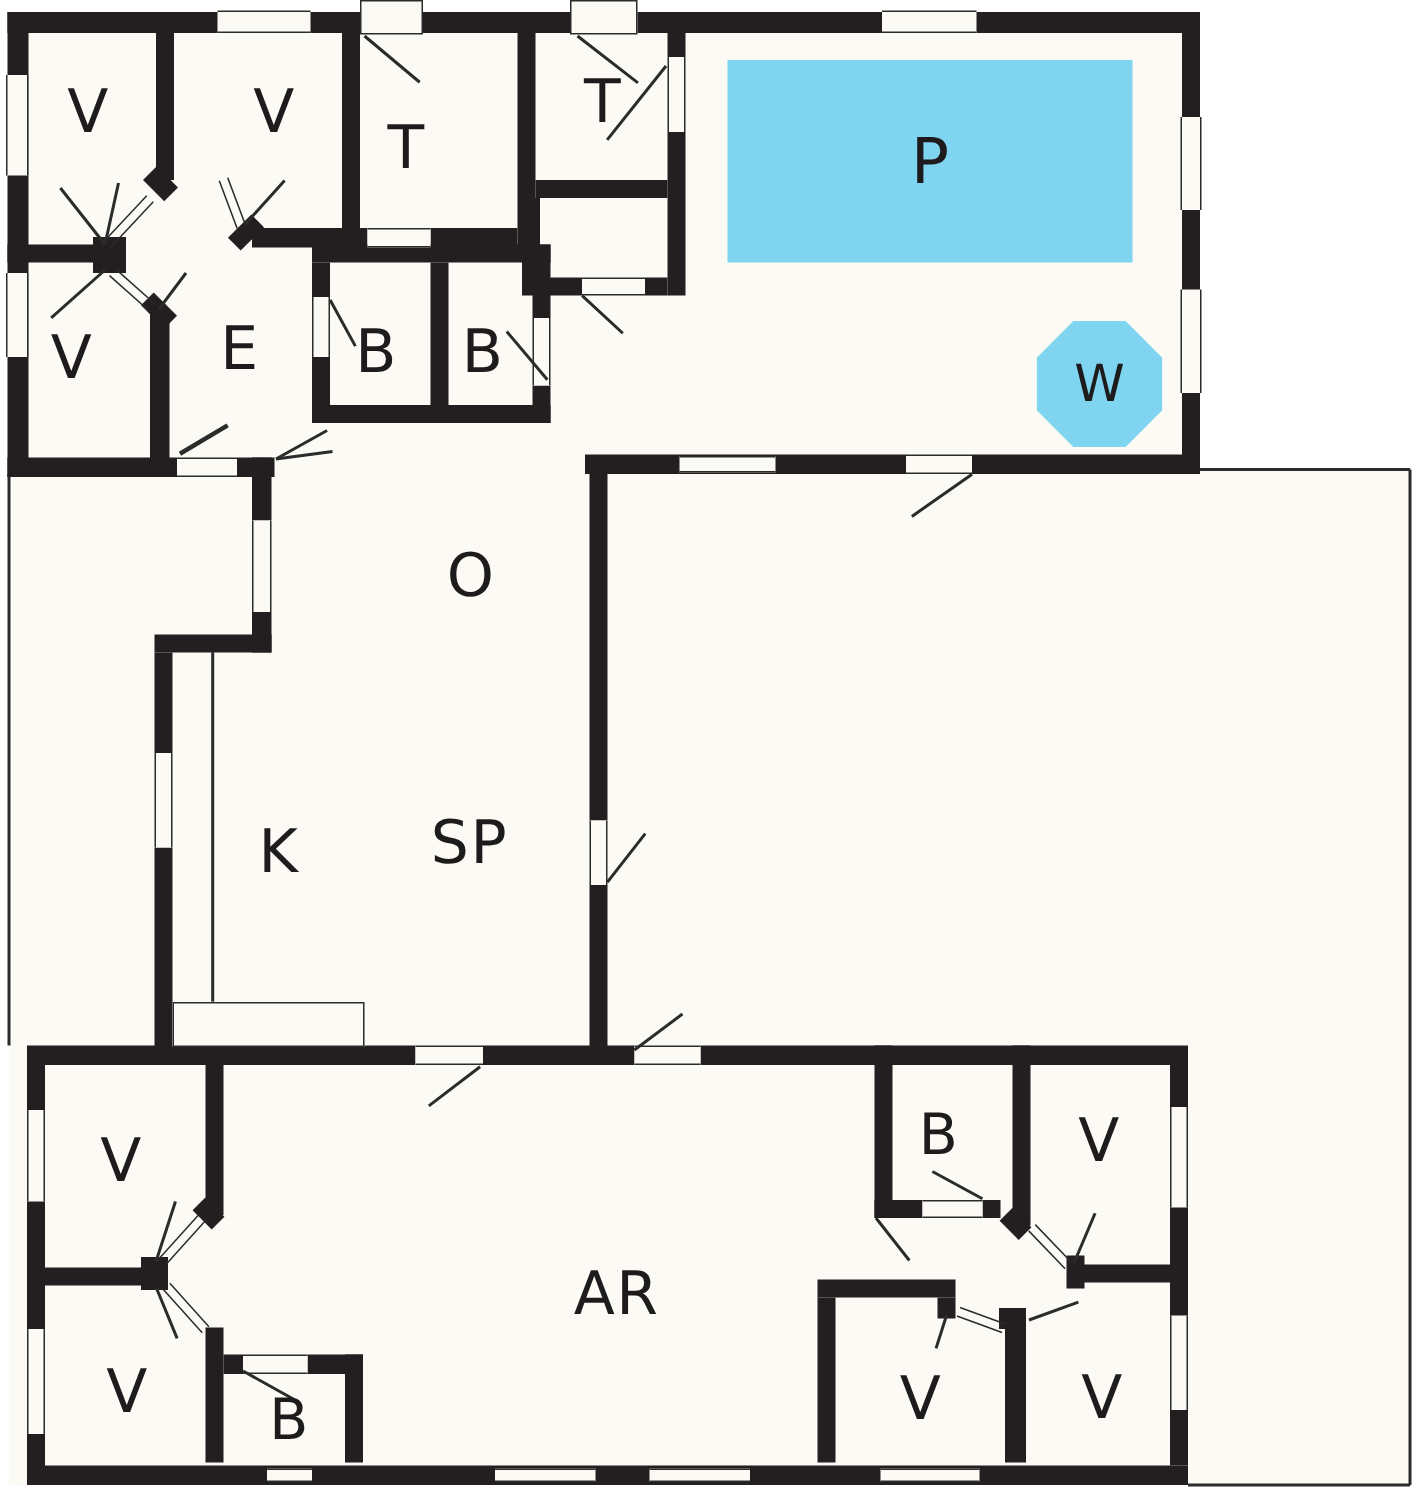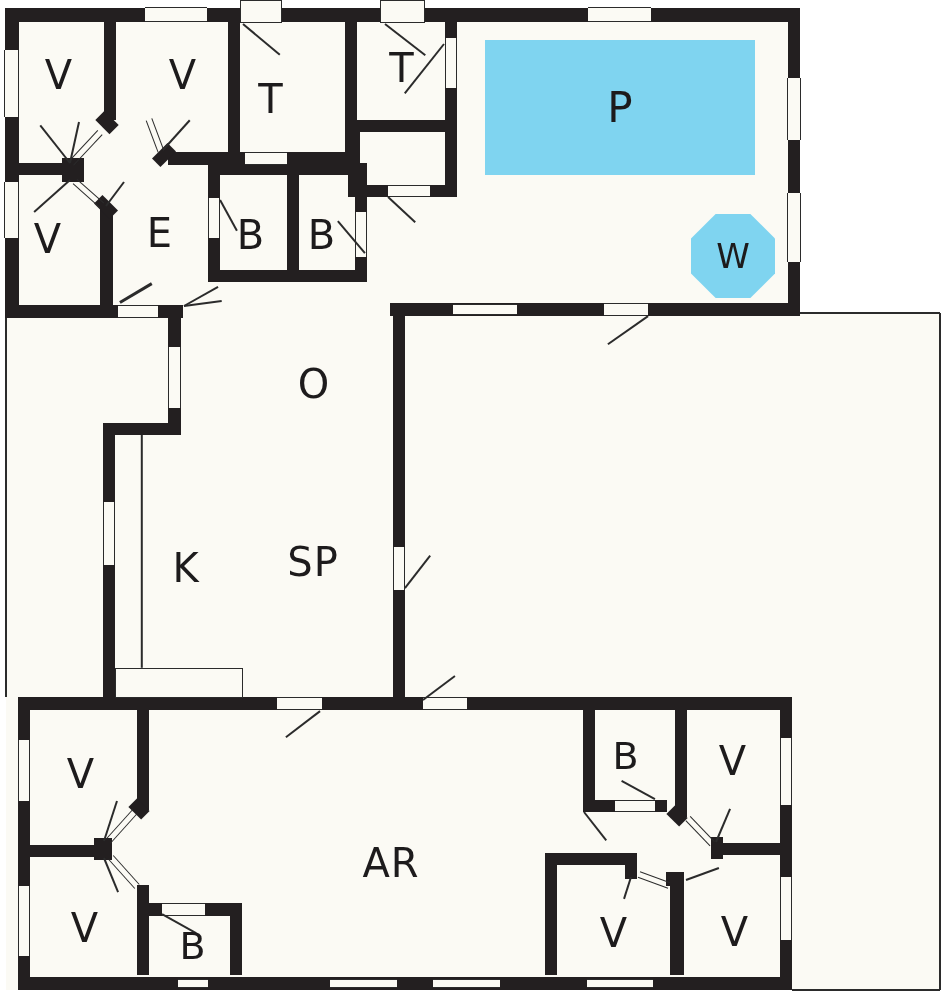--- a/index.html
+++ b/index.html
@@ -177,18 +177,18 @@
     <div class="label" style="left: 48px; top: 241px; font-size: 40px;">V</div>
     <div class="label" style="left: 160px; top: 235px; font-size: 40px;">E</div>
     <div class="label" style="left: 251px; top: 237px; font-size: 40px;">B</div>
     <div class="label" style="left: 322px; top: 237px; font-size: 40px;">B</div>
     <div class="label" style="left: 314px; top: 386px; font-size: 40px;">O</div>
     <div class="label" style="left: 186px; top: 570px; font-size: 40px;">K</div>
     <div class="label" style="left: 313px; top: 564px; font-size: 40px; text-align: center;">SP</div>
     <div class="label" style="left: 81px; top: 776px; font-size: 40px;">V</div>
     <div class="label" style="left: 85px; top: 930px; font-size: 40px;">V</div>
     <div class="label" style="left: 193px; top: 948px; font-size: 38px;">B</div>
-    <div class="label" style="left: 391px; top: 865px; font-size: 40px;">AR</div>
+    <div class="label" style="left: 411px; top: 865px; font-size: 40px;">AR</div>
     <div class="label" style="left: 626px; top: 758px; font-size: 38px;">B</div>
     <div class="label" style="left: 733px; top: 763px; font-size: 40px;">V</div>
     <div class="label" style="left: 614px; top: 935px; font-size: 40px;">V</div>
     <div class="label" style="left: 735px; top: 934px; font-size: 40px;">V</div>
   </div>
 
 </body></html>

